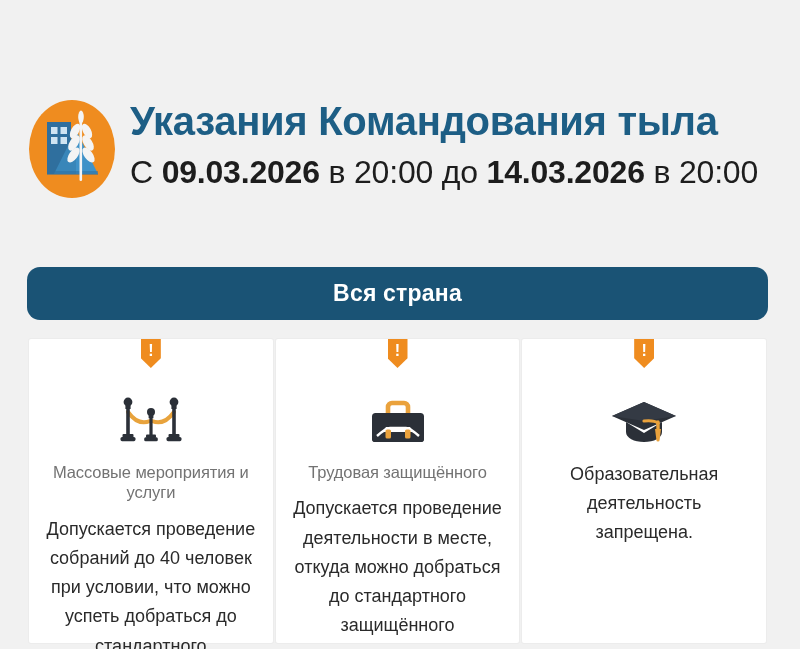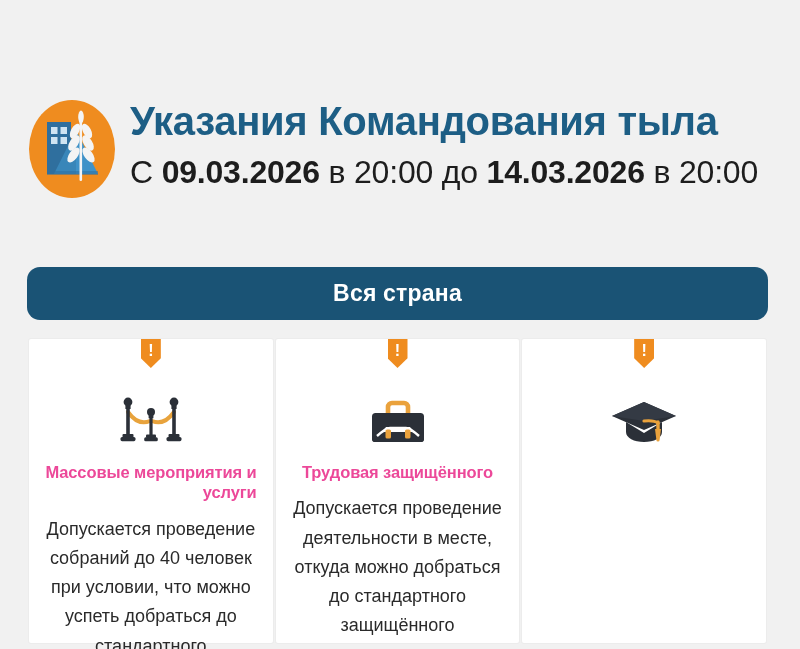--- a/index.html
+++ b/index.html
@@ -129,23 +129,23 @@
     margin-top: 20px;
     display: flex;
     align-items: flex-end;
     justify-content: center;
     flex: 0 0 auto;
   }
 
   .card-title {
     margin-top: 14px;
     font-size: 16.5px;
-    font-weight: bold;
-    color: #ec4899;
-    text-align: right;
+    font-weight: normal;
+    color: #737373;
+    text-align: center;
     line-height: 1.24;
     letter-spacing: -0.1px;
   }
   .card-body {
     margin-top: 12px;
     font-size: 18px;
     color: #2a2a2a;
     text-align: center;
     line-height: 1.62;
   }
@@ -279,16 +279,17 @@
         <path d="M18 22 L36 33 L54 22 L54 26 L36 37 L18 26 Z" fill="#ffffff"></path>
 
         <polygon points="36,6 68,20 36,34 4,20" fill="#2b3038"></polygon>
         <polygon points="36,6 68,20 36,25 4,20" fill="#343a44"></polygon>
 
         <path d="M50 26 V34" stroke="#eaa23c" stroke-width="3.4" fill="none" stroke-linecap="round"></path>
         <path d="M36 25 Q46 24 50 27" stroke="#eaa23c" stroke-width="3.2" fill="none" stroke-linecap="round"></path>
         <path d="M47 33 h6 l-1.4 11 a1.6 1.6 0 0 1 -3.2 0 Z" fill="#eaa23c"></path>
       </svg>
     </div>
+    <div class="card-body">Образовательная деятельность запрещена.</div>
 
   </div>
 
 </div>
 
 </body></html>

